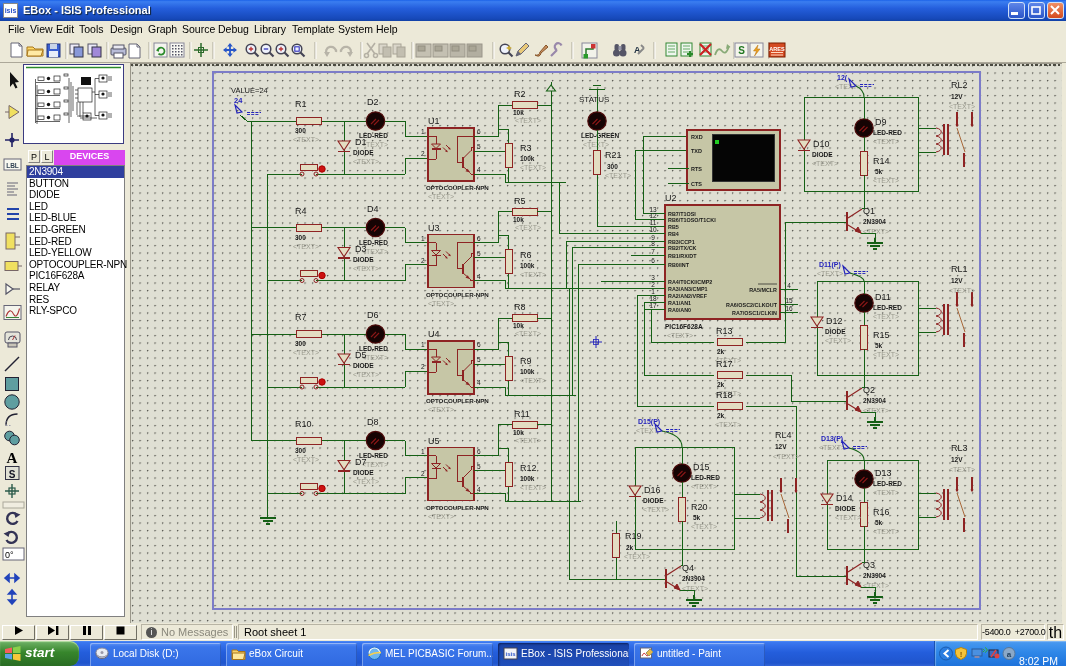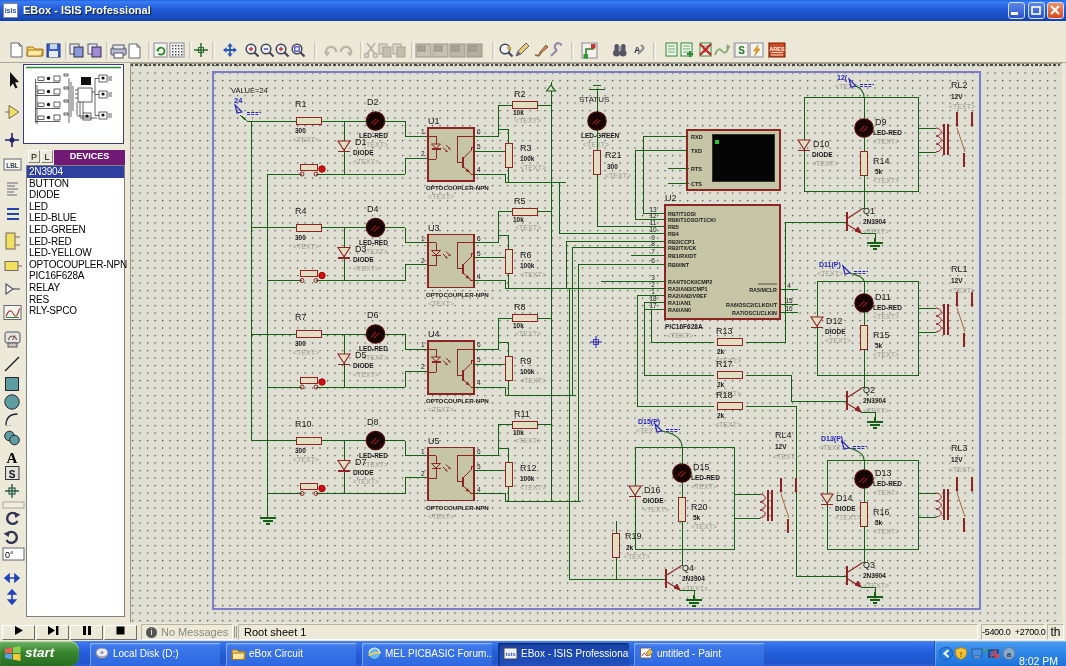--- a/index.html
+++ b/index.html
@@ -16,21 +16,21 @@
 #btncls{left:1047px;background:linear-gradient(180deg,#f09066,#d44a1e)}
 #menubar{position:absolute;left:0;top:21px;width:1066px;height:17px;background:#ece9d8;font-size:10.5px;color:#000}
 #menubar span{position:absolute;top:2px}
 #toolbar{position:absolute;left:0;top:38px;width:1066px;height:25px;background:#ece9d8;border-bottom:1px solid #aca899}
 #leftstrip{position:absolute;left:0;top:63px;width:27px;height:560px;background:#ece9d8}
 #sidepanel{position:absolute;left:27px;top:63px;width:103px;height:560px;background:#ece9d8}
 #overview{position:absolute;left:-4px;top:1px;width:101px;height:80px;background:#fff;border:1px solid #3b3b80}
 #plrow{position:absolute;left:0px;top:87px;width:100px;height:13px}
 .pbtn{position:absolute;top:0;width:12px;height:13px;background:#ece9d8;border:1px solid #fff;
  border-right-color:#848280;border-bottom-color:#848280;font-size:9px;text-align:center;line-height:12px}
-#devhdr{position:absolute;left:27px;top:87px;width:71px;height:18px;background:#701a75;color:#fff;
+#devhdr{position:absolute;left:27px;top:87px;width:71px;height:18px;background:#d946ef;color:#fff;
  font-size:9px;font-weight:bold;text-align:center;line-height:13px}
 #devlist{position:absolute;left:-1px;top:102px;width:99px;height:452px;background:#fff;border:1px solid #808080;
  font-size:10px;color:#000;letter-spacing:-0.2px}
 #devlist div{height:11.6px;line-height:11.6px;padding-left:2px;white-space:nowrap}
 #devlist div.sel{background:#2f3f9e;color:#fff}
 #canvas{position:absolute;left:130px;top:63px;width:932px;height:560px;background:#dfdfd3;border-left:1px solid #9a978a;border-top:1px solid #9a978a;
  background-image:radial-gradient(circle at 1.5px 1.5px,#4e4e48 0.62px,rgba(0,0,0,0) 1.05px);background-size:7.5px 7.5px}
 #canvastick{position:absolute;left:131px;top:64px;width:931px;height:2px;z-index:5;
  background-image:repeating-linear-gradient(90deg,#4a4a40 0,#4a4a40 2.5px,rgba(0,0,0,0) 2.5px,rgba(0,0,0,0) 4.5px)}
 #statusbar{position:absolute;left:0;top:623px;width:854px;height:18px;background:#ece9d8;font-size:11px}
@@ -63,20 +63,34 @@
   <div class="ttext">EBox - ISIS Professional</div>
   <div class="wbtn" id="btnmin"><svg width="15" height="13">
           <rect x="2" y="9" width="7" height="3" fill="#fff"></rect>
         </svg></div>
   <div class="wbtn" id="btnmax"><svg width="15" height="13">
           <rect x="3" y="4" width="8" height="7" fill="none" stroke="#fff" stroke-width="1.6"></rect>
         </svg></div>
   <div class="wbtn" id="btncls"><svg width="15" height="14">
           <path d="M3 3 L11 11 M11 3 L3 11" stroke="#fff" stroke-width="2"></path>
         </svg></div>
+ </div>
+ <div id="menubar">
+  <span style="left:8px">File</span>
+      <span style="left:30px">View</span>
+      <span style="left:56px">Edit</span>
+  <span style="left:79px">Tools</span>
+      <span style="left:110px">Design</span>
+      <span style="left:148px">Graph</span>
+  <span style="left:182px">Source</span>
+      <span style="left:218px">Debug</span>
+      <span style="left:254px">Library</span>
+  <span style="left:292px">Template</span>
+      <span style="left:338px">System</span>
+      <span style="left:376px">Help</span>
  </div>
  <div id="toolbar"><svg width="1066" height="25" id="tbsvg">
         <path d="M11 5 h8 l3 3 v11 h-11 Z" fill="#fff" stroke="#667"></path>
         <path d="M19 5 v3 h3" fill="none" stroke="#667"></path>
 <path d="M27 9 h6 l2 2 h8 v7 h-16 Z" fill="#ffd967" stroke="#a8761b"></path>
         <path d="M28 12 h15 l-2 6 h-14 Z" fill="#ffeaa4" stroke="#a8761b"></path>
 <rect x="47" y="6" width="13" height="13" fill="#3a5fd0" stroke="#20357e"></rect>
         <rect x="50" y="6" width="7" height="5" fill="#c8d4e8"></rect>
         <rect x="49" y="13" width="9" height="6" fill="#e8eef8"></rect>
 <line x1="66" y1="4" x2="66" y2="21" stroke="#aca899"></line>
@@ -934,21 +948,21 @@
           <rect x="6" y="0" width="3" height="9" fill="#000"></rect>
         </svg></div>
   <div class="sbtn" style="left:104px"><svg width="9" height="9" viewBox="0 0 9 9">
           <rect x="0.5" y="0.5" width="8" height="8" fill="#000"></rect>
         </svg></div>
   <div style="position:absolute;left:234px;top:3px;width:1px;height:12px;background:#999687;box-shadow:2px 0 0 #999687"></div>
   <div class="spanel" style="left:141px;width:92px;color:#8a887c">
     <span style="display:inline-block;width:11px;height:11px;border-radius:6px;background:#555;color:#fff;font-size:9px;text-align:center;line-height:11px;margin:2px 4px 0 4px;vertical-align:top">i</span>No Messages</div>
   <div class="spanel" style="left:238px;width:740px;padding-left:5px;color:#000">Root sheet 1</div>
   <div class="spanel" style="left:981px;width:64px;text-align:right;color:#000;font-size:9px;letter-spacing:-0.3px">-5400.0&nbsp;&nbsp;+2700.0</div>
-  <div class="spanel" style="left:1047px;width:17px;text-align:center;color:#000;font-size:12px">th</div>
+  <div class="spanel" style="left:1047px;width:17px;text-align:center;color:#000;font-size:16px">th</div>
  </div>
  <div id="taskbar">
   <div id="startbtn">start</div>
   <svg style="position:absolute;left:4px;top:4px" width="18" height="17" viewBox="0 0 18 17">
    <path d="M1 4 L8 2.6 L8 8 L1 8 Z" fill="#f65c5c"></path>
         <path d="M9 2.4 L16.5 1 L16.5 8 L9 8 Z" fill="#8ad04a"></path>
    <path d="M1 9 L8 9 L8 14.4 L1 13 Z" fill="#5aa2e8"></path>
         <path d="M9 9 L16.5 9 L16.5 16 L9 14.6 Z" fill="#f8c83a"></path>
   </svg>
   <div class="tbtn" style="left:90px"><svg class="ticn" viewBox="0 0 15 15">

